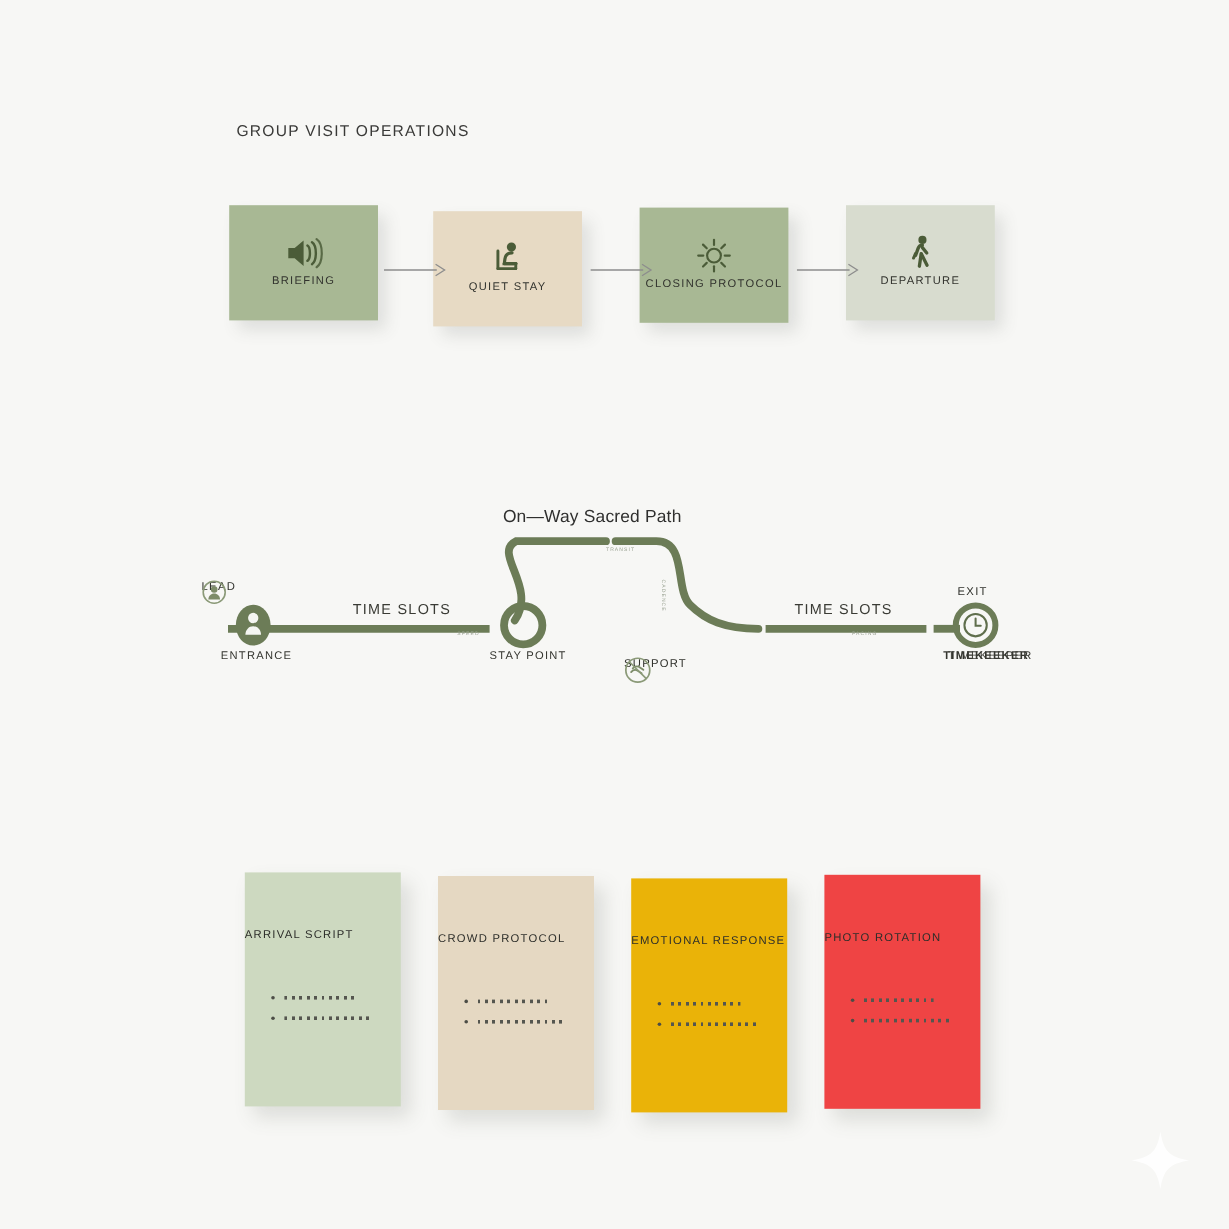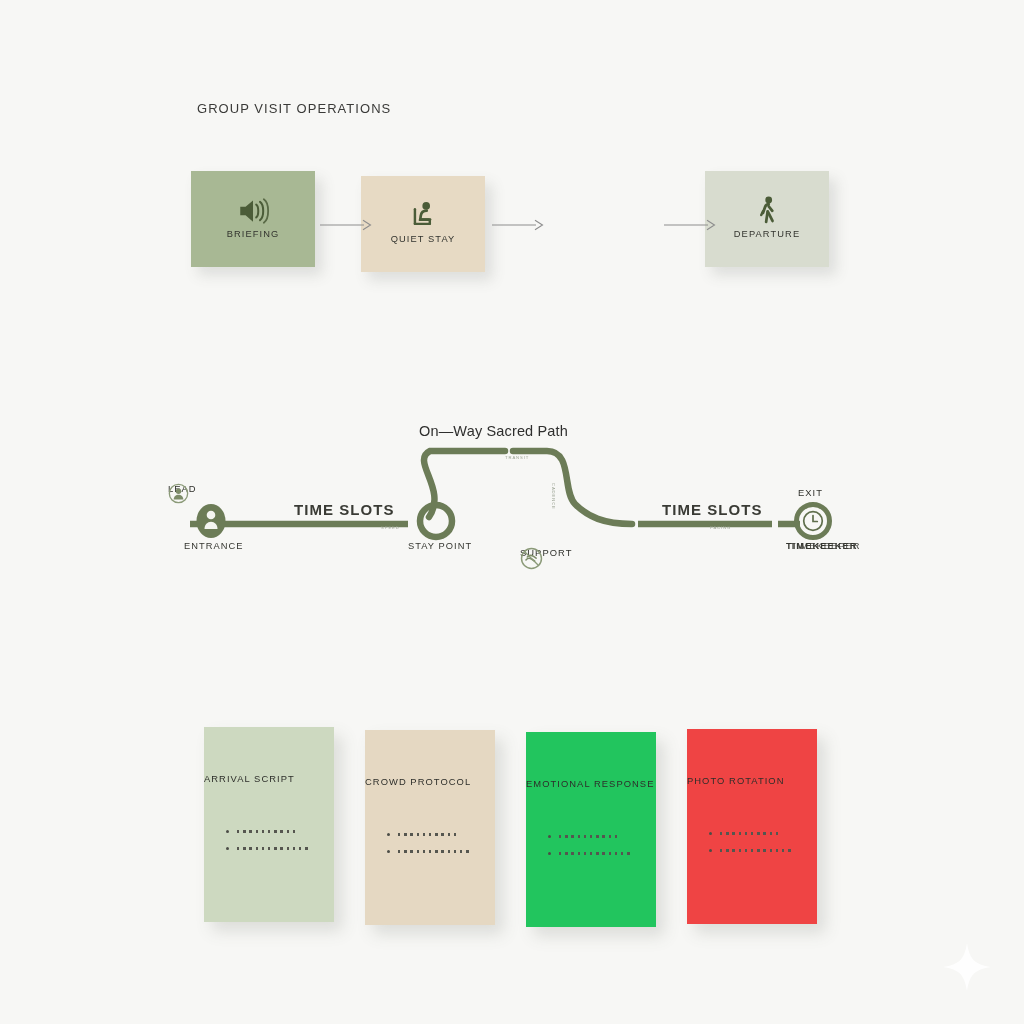--- a/index.html
+++ b/index.html
@@ -70,24 +70,23 @@
     letter-spacing:1.05px;
     color:#34352f;
     white-space:nowrap;
   }
   .jlabel.small-faint {
     font-size:4.2px;
     letter-spacing:.9px;
     color:#9aa292;
   }
   .jlabel.seg-label {
-    font-size:15px;
+    font-size:12px;
     letter-spacing:1.05px;
     color:#3a3b35;
-    font-weight:bold;
   }
 
   .jchip {
     position:absolute;
     display:flex; align-items:center; gap:6px;
   }
   .jchip .chip-text {
     font-size:9.4px;
     letter-spacing:1.05px;
     color:#2f302b;
@@ -155,20 +154,36 @@
       <circle cx="19" cy="6.5" r="3.6" fill="#4b5c38"></circle>
       <path d="M19.5 11c-3.2 0-5.2 2-5.6 4.8l-.5 3.6h7.4" stroke="#4b5c38" stroke-width="2.5" fill="none" stroke-linecap="round"></path>
       <path d="M13.4 19.4h9.2" stroke="#4b5c38" stroke-width="2.5" stroke-linecap="round"></path>
       <path d="M8.4 9.6v13.8" stroke="#4b5c38" stroke-width="2.3" stroke-linecap="round"></path>
       <path d="M8.4 23.4h14" stroke="#4b5c38" stroke-width="2.3" stroke-linecap="round"></path>
       <path d="M22.4 19.4v4" stroke="#4b5c38" stroke-width="2.3" stroke-linecap="round"></path>
     </svg>
     <div class="fc-label">QUIET STAY</div>
   </div>
 
+  <div class="flow-card" style="left:533px; top:2px; background:#a8b894;">
+    <svg class="fc-icon" viewBox="0 0 32 32">
+      <circle cx="16" cy="16" r="5.4" stroke="#4b5c38" stroke-width="1.7" fill="none"></circle>
+      <g stroke="#4b5c38" stroke-width="1.7" stroke-linecap="round">
+        <path d="M16 3.6v4"></path>
+          <path d="M16 24.4v4"></path>
+        <path d="M3.6 16h4"></path>
+          <path d="M24.4 16h4"></path>
+        <path d="M7.4 7.4l2.9 2.9"></path>
+          <path d="M21.7 21.7l2.9 2.9"></path>
+        <path d="M24.6 7.4l-2.9 2.9"></path>
+          <path d="M10.3 21.7l-2.9 2.9"></path>
+      </g>
+    </svg>
+    <div class="fc-label">CLOSING PROTOCOL</div>
+  </div>
 
   <div class="flow-card" style="left:705px; top:0; background:#d8dccf;">
     <svg class="fc-icon" viewBox="0 0 32 32">
       <circle cx="17.6" cy="5.6" r="3.2" fill="#4b5c38"></circle>
       <path d="M17.6 9.6c-1.8 0-2.9 1.1-3.4 2.6l-2 5.6" stroke="#4b5c38" stroke-width="2.6" fill="none" stroke-linecap="round"></path>
       <path d="M17.6 11.6l3.4 4.2" stroke="#4b5c38" stroke-width="2.6" fill="none" stroke-linecap="round"></path>
       <path d="M16.6 16.4l-1.4 9.8" stroke="#4b5c38" stroke-width="2.6" fill="none" stroke-linecap="round"></path>
       <path d="M16.9 16.8l4.3 8.6" stroke="#4b5c38" stroke-width="2.6" fill="none" stroke-linecap="round"></path>
       <path d="M12.2 16.2l-1.6 3.6" stroke="#4b5c38" stroke-width="2.3" fill="none" stroke-linecap="round"></path>
     </svg>
@@ -278,21 +293,21 @@
         <span class="dc-dot"></span>
         <span class="dc-dash" style="width:58px;"></span>
       </div>
       <div class="dc-bullet-row">
         <span class="dc-dot"></span>
         <span class="dc-dash" style="width:74px;"></span>
       </div>
     </div>
   </div>
 
-  <div class="detail-card" style="left:526px; top:5px; background:#22c55e;padding-left:12px;">
+  <div class="detail-card" style="left:526px; top:5px; background:#eab308;padding-left:12px;">
     <div class="dc-title">EMOTIONAL RESPONSE</div>
     <div class="dc-lines">
       <div class="dc-bullet-row">
         <span class="dc-dot"></span>
         <span class="dc-dash" style="width:58px;"></span>
       </div>
       <div class="dc-bullet-row">
         <span class="dc-dot"></span>
         <span class="dc-dash" style="width:74px;"></span>
       </div>

